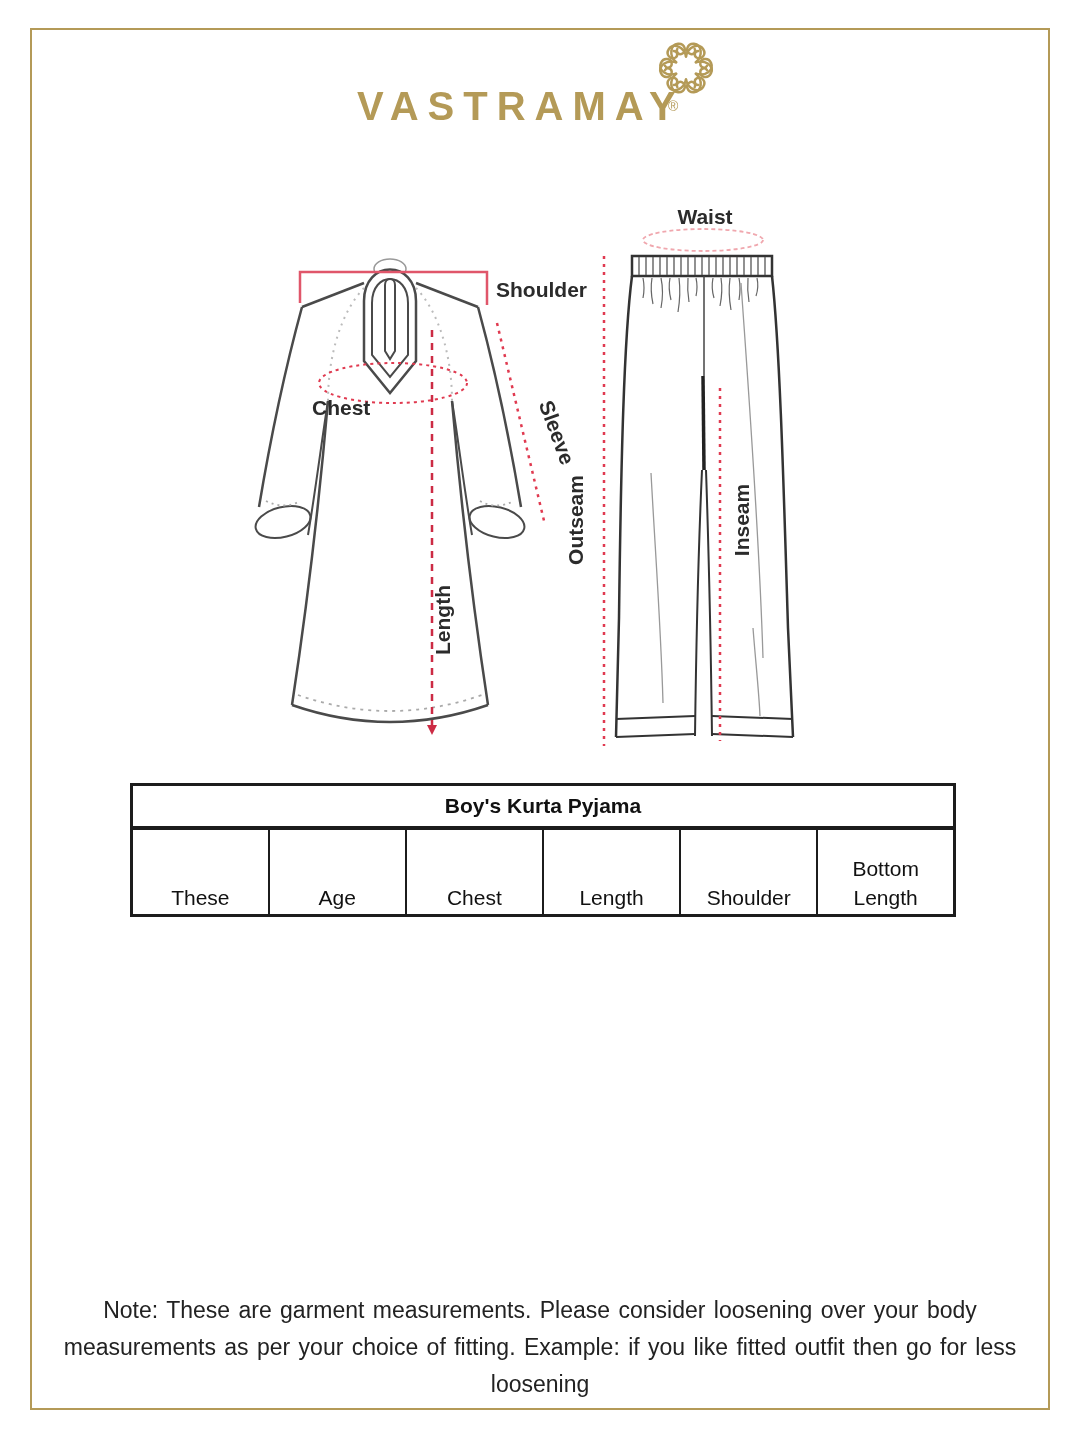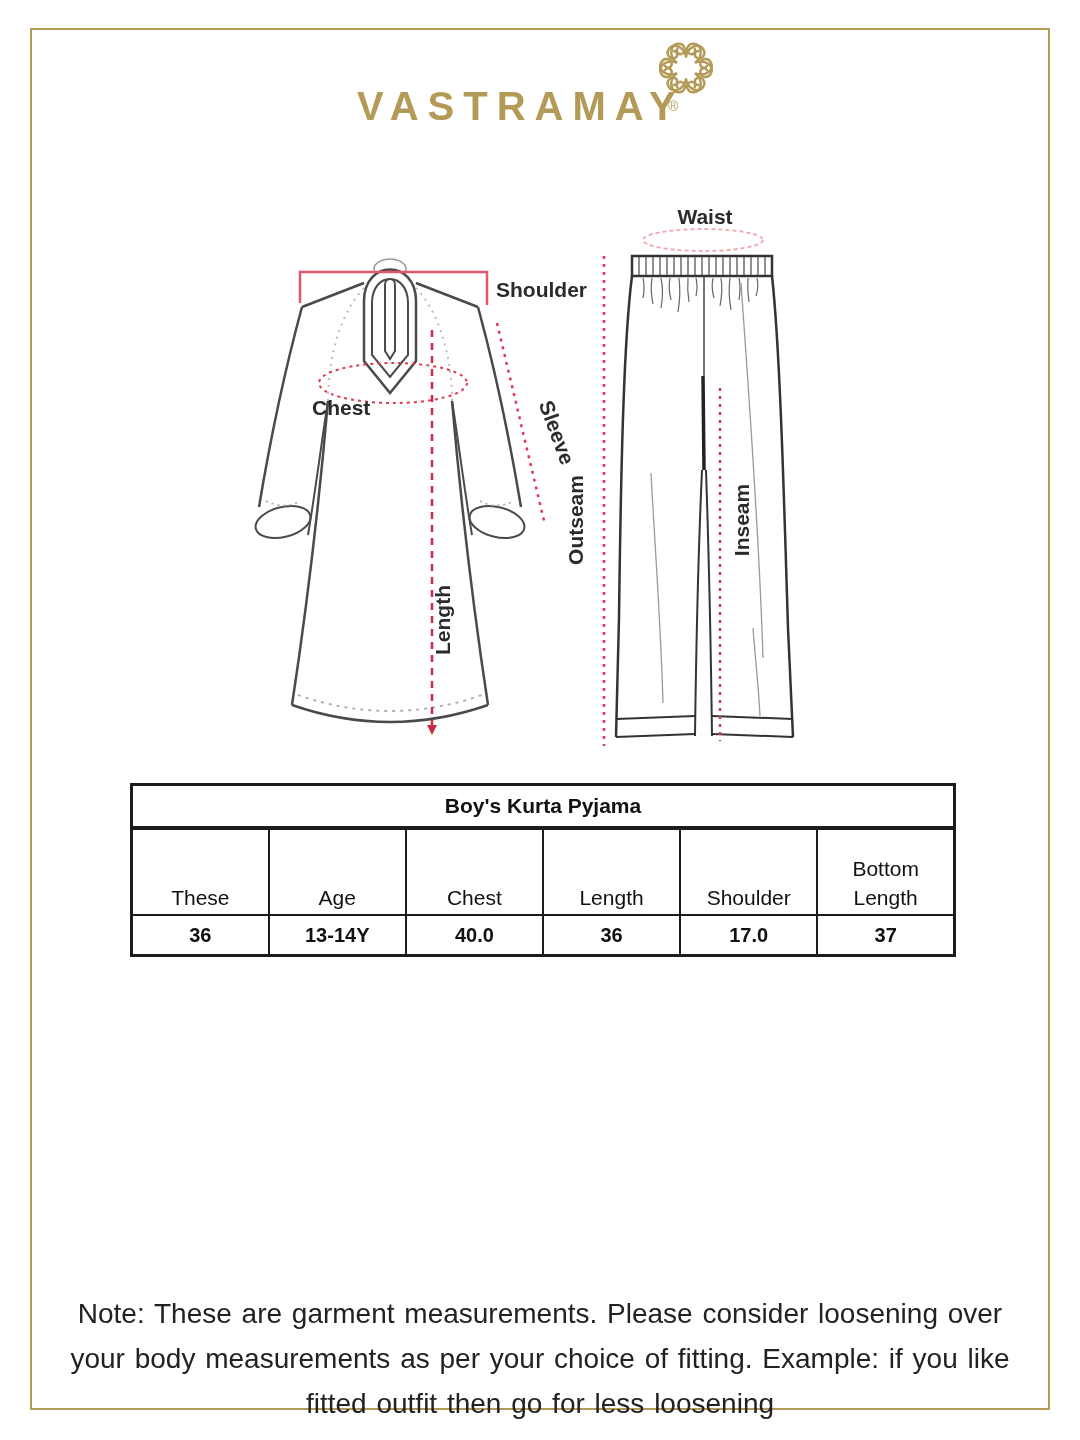--- a/index.html
+++ b/index.html
@@ -84,21 +84,21 @@
   .tbl-row td{
     height:38px;
     font-size:20px;
     font-weight:700;
   }
   
   .note{
     position:absolute;
     left:48px;right:48px;top:1292px;
     text-align:center;
-    font-size:28px;
+    font-size:23px;
     line-height:1.6;
     color:#222;
     word-spacing:2px;
   }
 </style>
 </head>
 <body>
 
 <div class="page">
 
@@ -232,26 +232,18 @@
         <td colspan="6">Boy's Kurta Pyjama</td>
       </tr>
       <tr class="tbl-head">
         <th>These</th>
         <th>Age</th>
         <th>Chest</th>
         <th>Length</th>
         <th>Shoulder</th>
         <th>Bottom Length</th>
       </tr>
-      <tr class="tbl-row">
-        <td>36</td>
-        <td>13-14Y</td>
-        <td>40.0</td>
-        <td>36</td>
-        <td>17.0</td>
-        <td>37</td>
-      </tr>
     </tbody>
   </table>
 
   <div class="note">Note: These are garment measurements. Please consider loosening over your body measurements as per your choice of fitting. Example: if you like fitted outfit then go for less loosening</div>
 
 </div>
 
 </body></html>

